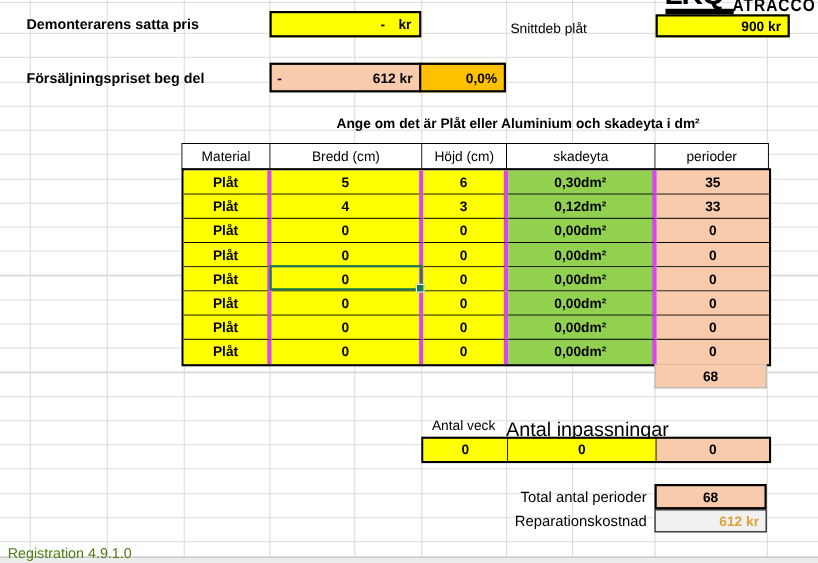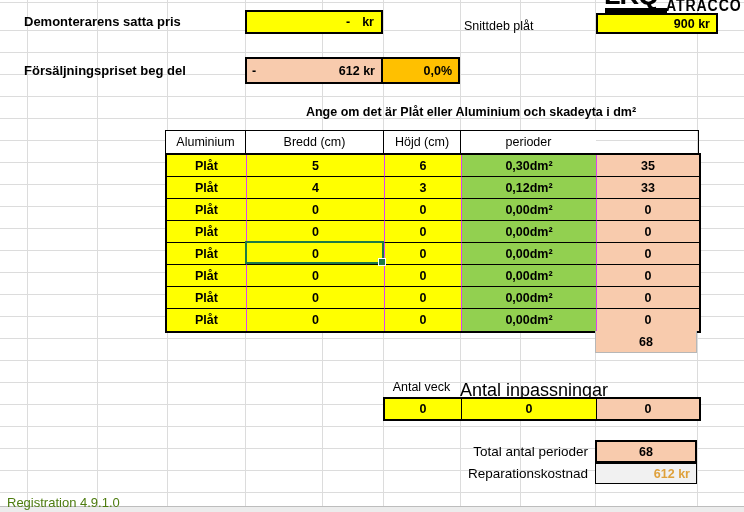--- a/index.html
+++ b/index.html
@@ -28,21 +28,21 @@
   .grayc{background:#f1f1f1;}
   
   .dmg-head{position:absolute;left:165px;top:130px;display:grid;
     grid-template-columns:80px 138px 77px 135px 102px;border:1px solid #000;}
   .dmg-head .hc{box-sizing:border-box;height:22px;display:flex;align-items:center;justify-content:center;
     font-size:12.5px;background:#fff;border-right:1px solid #000;}
   .dmg-head .hc:last-child{border-right:none;}
   .dmg-body{position:absolute;left:165px;top:153px;display:grid;
     grid-template-columns:80px 138px 77px 135px 102px;border:2px solid #000;}
   .dmg-body .dc{box-sizing:border-box;height:22px;display:flex;align-items:center;justify-content:center;
-    font-size:12.5px;font-weight:bold;border-right:1px solid #d946ef;border-bottom:1px solid #000;}
+    font-size:12.5px;font-weight:bold;border-right:4px solid #d946ef;border-bottom:1px solid #000;}
   .dmg-body .dc.lastcol{border-right:none;}
   .dmg-body .dc.lastrow{border-bottom:none;}
   .sum-cell{border-left:1px solid #b7b7b7;border-right:1px solid #b7b7b7;border-bottom:1px solid #b7b7b7;}
   
   .sel{position:absolute;border:2px solid var(--selgreen);pointer-events:none;z-index:5;}
   .sel .handle{position:absolute;right:-4px;bottom:-4px;width:6px;height:6px;
     background:var(--selgreen);border:1px solid #fff;}
   
   .antal-row{position:absolute;left:383px;top:397px;display:grid;
     grid-template-columns:77px 135px 102px;border:2px solid #000;}
@@ -96,23 +96,24 @@
   <div class="abs lbl bold" style="left:24px;top:63px">Försäljningspriset beg del</div>
   <div class="abs cell peach b2" style="left:245px;top:57px;width:138px;height:27px;justify-content:space-between;padding:0 6px 0 5px">
     <span>-</span>
     <span>612 kr</span>
   </div>
   <div class="abs cell orange b2 right" style="left:381px;top:57px;width:79px;height:27px">0,0%</div>
 
   <div class="abs title" style="left:245px;top:105px;width:452px">Ange om det är Plåt eller Aluminium och skadeyta i dm²</div>
 
   <div class="dmg-head">
-    <div class="hc">Aluminium</div>
+    <div class="hc">Material</div>
     <div class="hc">Bredd (cm)</div>
     <div class="hc">Höjd (cm)</div>
+    <div class="hc">skadeyta</div>
     <div class="hc">perioder</div>
   </div>
 
   <div class="dmg-body">
       <div class="dc yellow">Plåt</div>
       <div class="dc yellow">5</div>
       <div class="dc yellow">6</div>
       <div class="dc green">0,30dm²</div>
       <div class="dc peach lastcol">35</div>
       <div class="dc yellow">Plåt</div>

